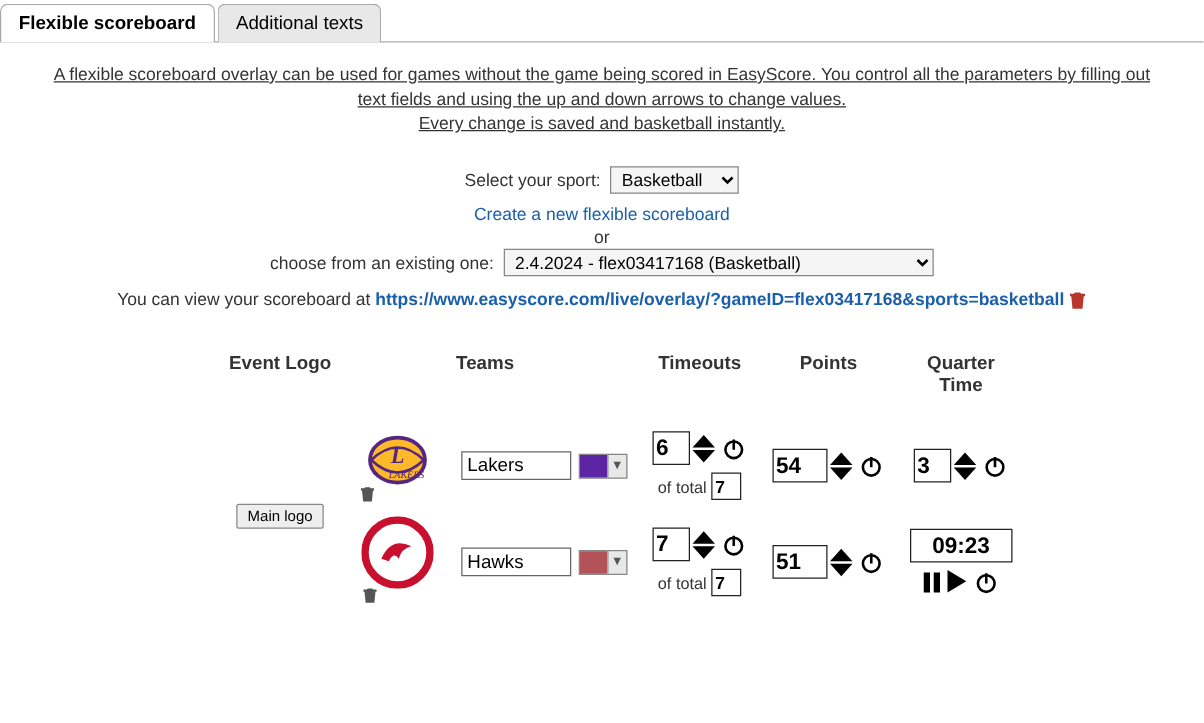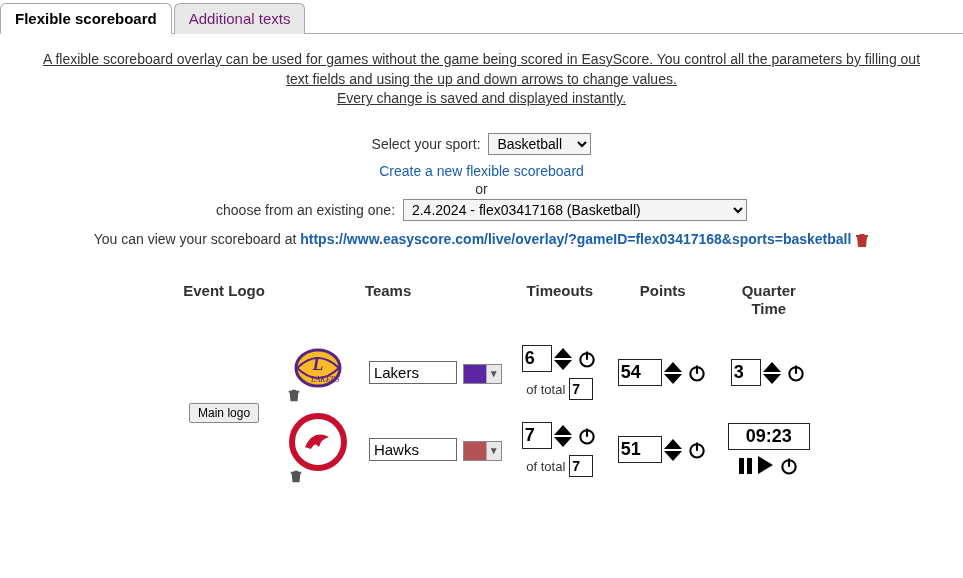--- a/index.html
+++ b/index.html
@@ -17,21 +17,21 @@
     display: flex;
     border-bottom: 1px solid #aaa;
     margin-top: 2px;
   }
   .tab {
     padding: 6px 14px;
     border: 1px solid #aaa;
     border-bottom: none;
     border-radius: 6px 6px 0 0;
     background: #e8e8e8;
-    color: #701a75;
+    color: #000000;
     cursor: pointer;
     margin-right: 2px;
     position: relative;
     top: 1px;
     font-size: 15px;
   }
   .tab.active {
     background: #fff;
     color: #000000;
     font-weight: bold;
@@ -221,21 +221,21 @@
 
 <div class="container">
 
   <div class="tab-bar">
     <div class="tab active">Flexible scoreboard</div>
     <div class="tab">Additional texts</div>
   </div>
 
   <div class="intro">
     <span>A flexible scoreboard overlay can be used for games without the game being scored in EasyScore. You control all the parameters by filling out text fields and using the up and down arrows to change values.</span><br>
-    <span>Every change is saved and displayed instantly.</span>
+    <span>Every change is saved and basketball instantly.</span>
   </div>
 
   <div class="center-block">
     <div style="margin-bottom:8px;">
       <span>Select your sport:</span>
       <select style="width:103px;">
         <option>Basketball</option>
       </select>
     </div>
     <div style="margin-bottom:2px;">

